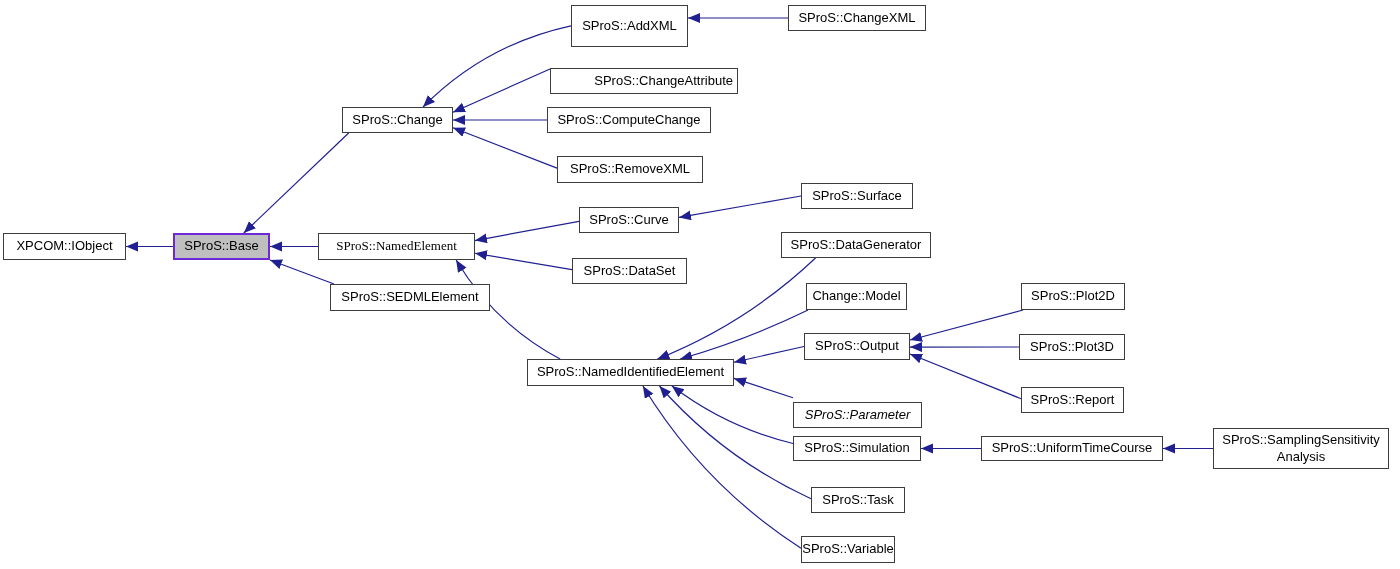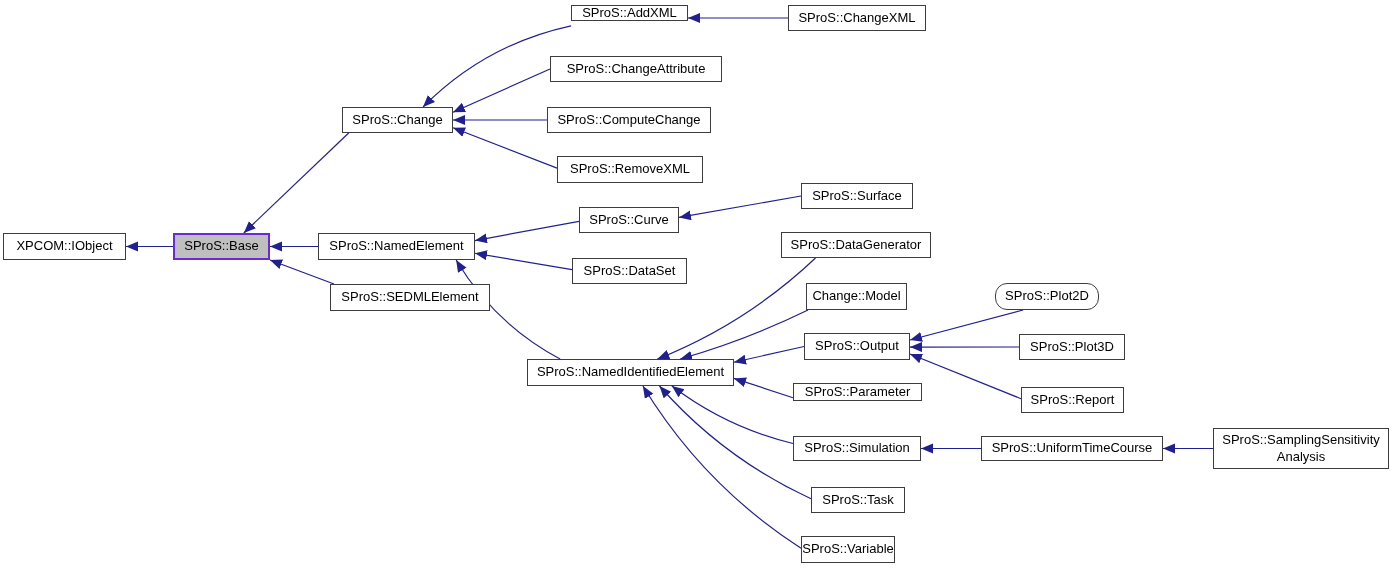--- a/index.html
+++ b/index.html
@@ -73,36 +73,36 @@
       <path d="M1021,398.7 L910,354.06" fill="none" stroke="#202090" stroke-width="1.2" marker-end="url(#arrow)"></path>
       <path d="M981,448.5 L921,448.5" fill="none" stroke="#202090" stroke-width="1.2" marker-end="url(#arrow)"></path>
       <path d="M1213,448.5 L1163,448.5" fill="none" stroke="#202090" stroke-width="1.2" marker-end="url(#arrow)"></path>
     </svg>
 <div class="node" style="left: 3px; top: 233px; width: 123px; height: 27px;">
       <span>XPCOM::IObject</span>
     </div>
     <div class="node highlight" style="left: 173px; top: 233px; width: 97px; height: 27px;">
       <span>SProS::Base</span>
     </div>
-    <div class="node" style="left: 318px; top: 233px; width: 157px; height: 27px;">
+    <div class="node" style="left: 318px; top: 233px; width: 157px; height: 27px; font-family: Liberation Serif, serif;">
       <span>SProS::NamedElement</span>
     </div>
     <div class="node" style="left: 330px; top: 284px; width: 160px; height: 27px;">
       <span>SProS::SEDMLElement</span>
     </div>
     <div class="node" style="left: 342px; top: 107px; width: 111px; height: 26px;">
       <span>SProS::Change</span>
     </div>
-    <div class="node" style="left: 571px; top: 5px; width: 117px; height: 16px;">
+    <div class="node" style="left: 571px; top: 5px; width: 117px; height: 42px;">
       <span>SProS::AddXML</span>
     </div>
     <div class="node" style="left: 788px; top: 5px; width: 138px; height: 26px;">
       <span>SProS::ChangeXML</span>
     </div>
-    <div class="node" style="left: 550px; top: 56px; width: 172px; height: 26px;">
+    <div class="node" style="left: 550px; top: 68px; width: 188px; height: 26px; justify-content: flex-end;">
       <span>SProS::ChangeAttribute</span>
     </div>
     <div class="node" style="left: 547px; top: 107px; width: 164px; height: 26px;">
       <span>SProS::ComputeChange</span>
     </div>
     <div class="node" style="left: 557px; top: 156px; width: 146px; height: 27px;">
       <span>SProS::RemoveXML</span>
     </div>
     <div class="node" style="left: 801px; top: 183px; width: 112px; height: 26px;">
       <span>SProS::Surface</span>
@@ -115,30 +115,30 @@
     </div>
     <div class="node" style="left: 781px; top: 232px; width: 150px; height: 26px;">
       <span>SProS::DataGenerator</span>
     </div>
     <div class="node" style="left: 527px; top: 359px; width: 207px; height: 27px;">
       <span>SProS::NamedIdentifiedElement</span>
     </div>
     <div class="node" style="left: 806px; top: 283px; width: 101px; height: 27px;">
       <span>Change::Model</span>
     </div>
-    <div class="node" style="left: 995px; top: 283px; width: 104px; height: 27px; border-radius: 12px;">
+    <div class="node" style="left: 1021px; top: 283px; width: 104px; height: 27px;">
       <span>SProS::Plot2D</span>
     </div>
     <div class="node" style="left: 804px; top: 333px; width: 106px; height: 27px;">
       <span>SProS::Output</span>
     </div>
     <div class="node" style="left: 1019px; top: 334px; width: 106px; height: 26px;">
       <span>SProS::Plot3D</span>
     </div>
-    <div class="node" style="left: 793px; top: 383px; width: 129px; height: 18px;">
+    <div class="node" style="left: 793px; top: 402px; width: 129px; height: 26px; font-style: italic;">
       <span>SProS::Parameter</span>
     </div>
     <div class="node" style="left: 1021px; top: 387px; width: 103px; height: 26px;">
       <span>SProS::Report</span>
     </div>
     <div class="node" style="left: 981px; top: 436px; width: 182px; height: 25px;">
       <span>SProS::UniformTimeCourse</span>
     </div>
     <div class="node" style="left: 793px; top: 436px; width: 128px; height: 25px;">
       <span>SProS::Simulation</span>

